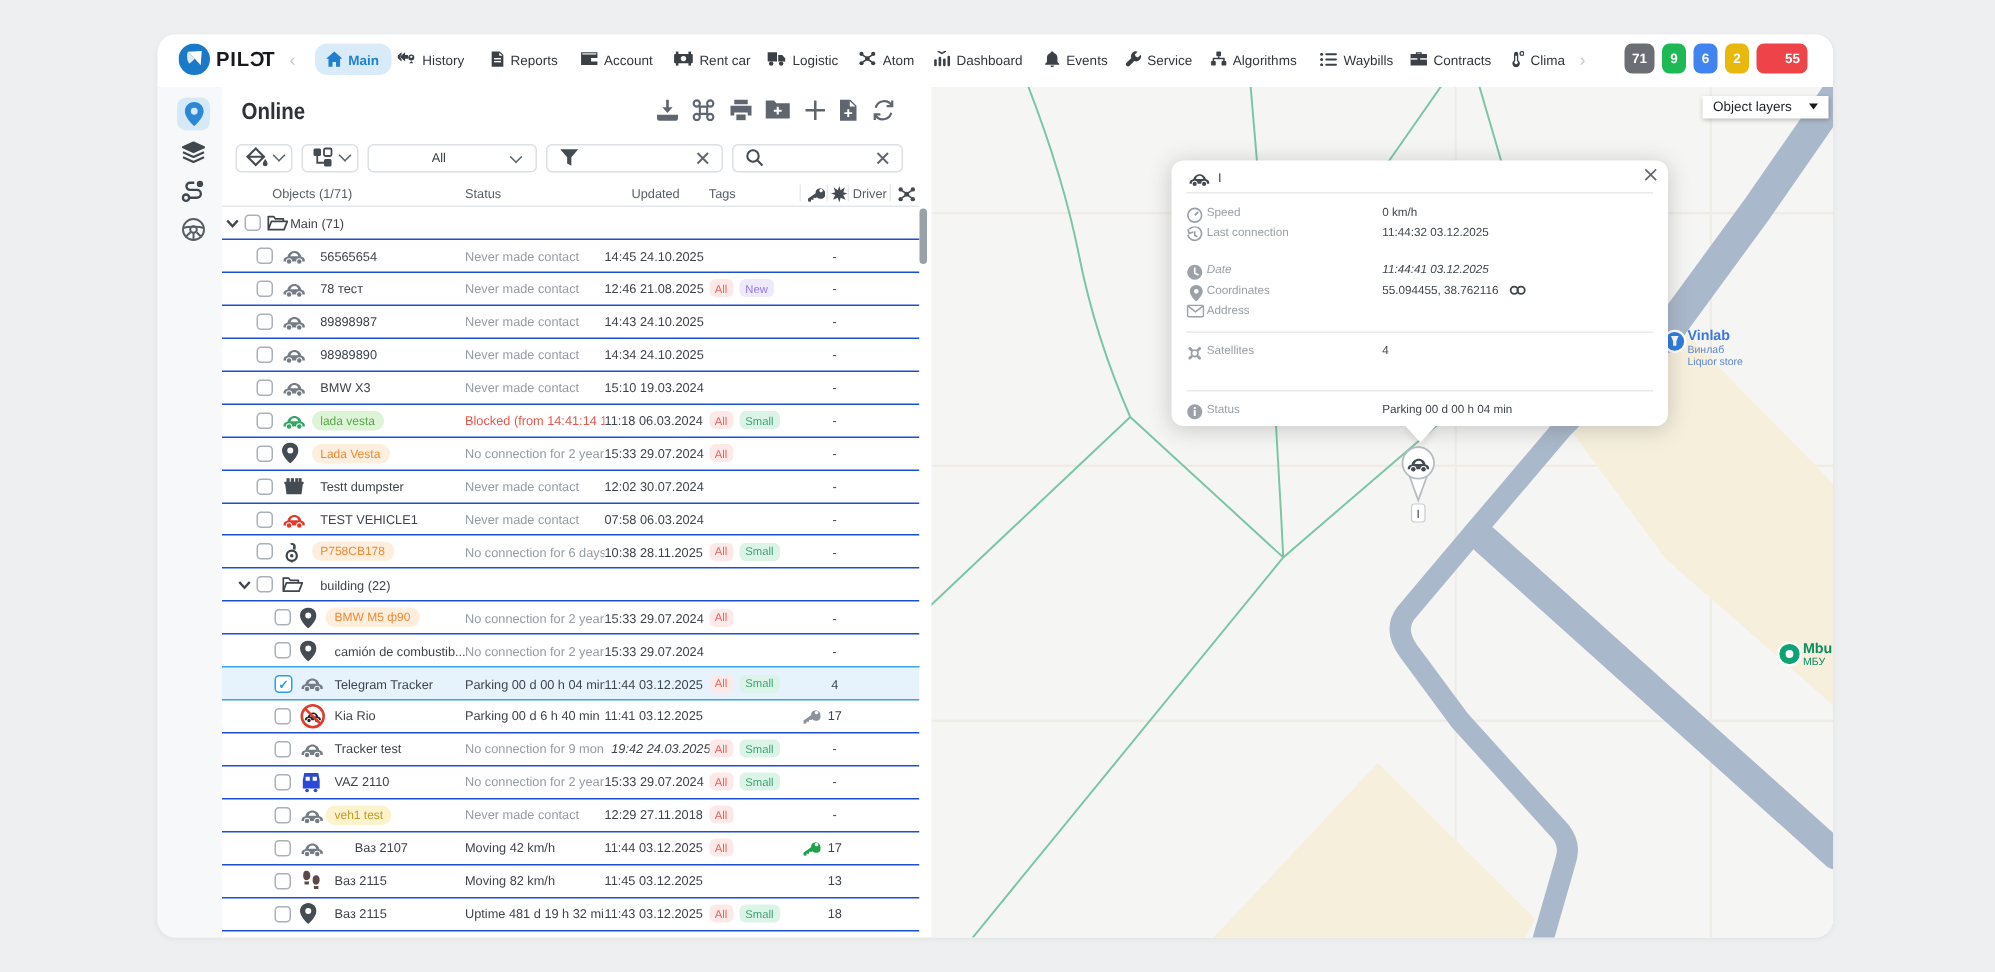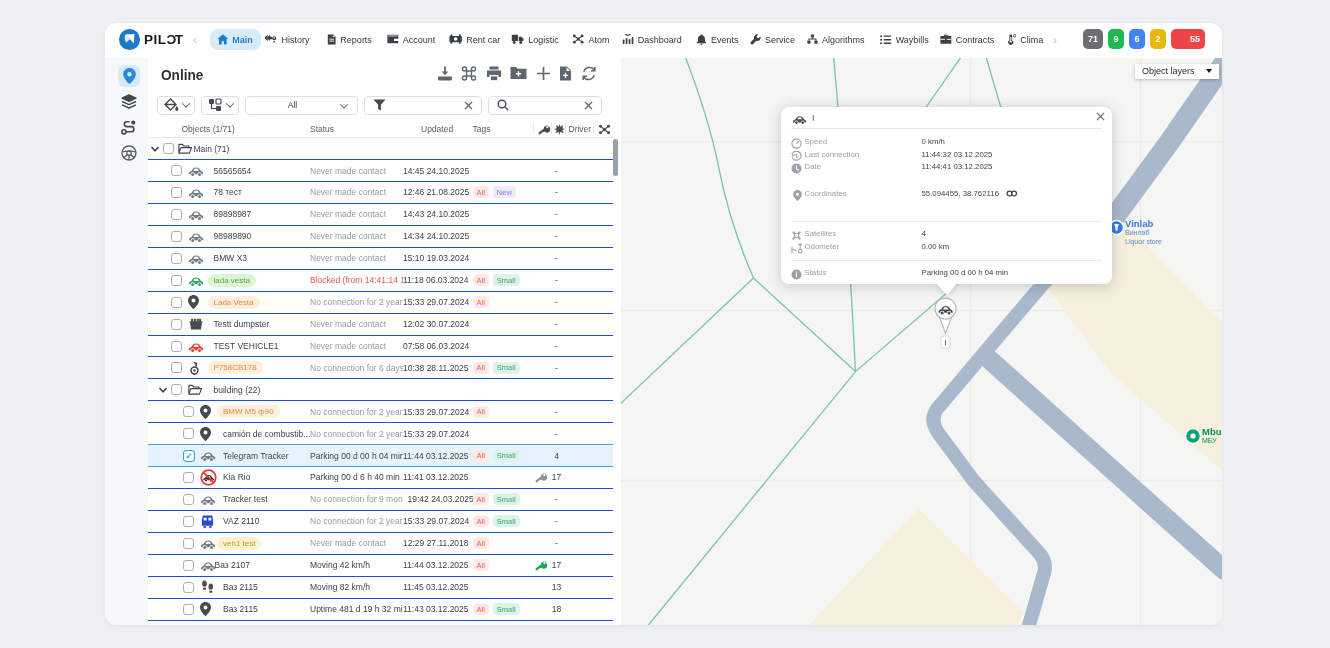--- a/index.html
+++ b/index.html
@@ -632,21 +632,21 @@
           <div class="cell" style="left:35.5px;">
             <div class="cb"></div>
           </div>
           <div class="cell" style="left:52px;">
             <svg width="16" height="13" viewBox="0 0 16 13" fill="#747c86">
               <use href="#car"></use>
             </svg>
           </div>
           <div class="cell" style="left:75.5px;">Tracker test</div>
           <div class="cell st-g" style="left:162.5px;width:93px;overflow:hidden;white-space:nowrap;">No connection for 9 mon</div>
-          <div class="cell" style="left:260px;">19:42 24.03.2025</div>
+          <div class="cell" style="left:260px;font-style:italic;">19:42 24.03.2025</div>
           <div class="cell" style="left:325px;">
             <span class="tag all">All</span>
             <span class="tag sm">Small</span>
           </div>
           <div class="cell" style="left:401px;width:16px;justify-content:center;">-</div>
         </div>
 <div class="row">
           <div class="cell" style="left:35.5px;">
             <div class="cb"></div>
           </div>
@@ -685,21 +685,21 @@
         </div>
 <div class="row">
           <div class="cell" style="left:35.5px;">
             <div class="cb"></div>
           </div>
           <div class="cell" style="left:52px;">
             <svg width="16" height="13" viewBox="0 0 16 13" fill="#747c86">
               <use href="#car"></use>
             </svg>
           </div>
-          <div class="cell" style="left:67px;text-align:right;">Ваз 2107</div>
+          <div class="cell" style="left:89px;text-align:right;">Ваз 2107</div>
           <div class="cell " style="left:162.5px;width:93px;overflow:hidden;white-space:nowrap;">Moving 42 km/h</div>
           <div class="cell" style="left:255.5px;">11:44 03.12.2025</div>
           <div class="cell" style="left:325px;">
             <span class="tag all">All</span>
           </div>
           <div class="cell" style="left:387.5px;">
             <svg width="12" height="11" viewBox="0 0 13 12" fill="#1ea34c">
               <use href="#key"></use>
             </svg>
           </div>
@@ -816,58 +816,57 @@
           <span class="pval">0 km/h</span>
         </div>
       <div class="prow" style="top:43.2px;">
         <svg class="pico" width="11" height="11" viewBox="0 0 12 12" fill="none" stroke="#9aa1a8" stroke-width="1.2">
             <path d="M2 2 A5 5 0 1 1 1 6 M1 2 L2 5 L5 4"></path>
             <path d="M6 3.5 L6 6.5 L8 7.5"></path>
           </svg>
         <span class="plab">Last connection</span>
           <span class="pval">11:44:32 03.12.2025</span>
         </div>
-      <div class="prow" style="top:55px;">
+      <div class="prow" style="top:68px;font-style:italic;">
         <svg class="pico" width="11" height="11" viewBox="0 0 12 12" fill="#9aa1a8">
             <path d="M6 0.5 A5.5 5.5 0 1 0 6 11.5 A5.5 5.5 0 0 0 6 0.5 Z M6.6 6.3 L6.6 2.5 L5.4 2.5 L5.4 7 L8.5 8.5 L9 7.4 Z" fill-rule="evenodd"></path>
           </svg>
         <span class="plab">Date</span>
           <span class="pval">11:44:41 03.12.2025</span>
         </div>
       <div class="prow" style="top:82.1px;">
         <svg class="pico" style="left:1.5px" width="9" height="11" viewBox="0 0 11 14" fill="#9aa1a8">
             <use href="#pin"></use>
           </svg>
         <span class="plab">Coordinates</span>
           <span class="pval">55.094455, 38.762116
           <svg style="margin-left:5px;vertical-align:-2px;" width="12" height="9" viewBox="0 0 14 11" fill="none" stroke="#3f464d" stroke-width="1.5">
               <circle cx="4" cy="5.5" r="3"></circle>
               <circle cx="9.5" cy="5.5" r="3"></circle>
             </svg></span>
+        </div>
+      <div class="prow" style="top:95.1px;">
+        <svg class="pico" width="12" height="9" viewBox="0 0 13 10" fill="none" stroke="#9aa1a8" stroke-width="1.1">
+            <rect x="0.6" y="0.6" width="11.8" height="8.4" rx="1"></rect>
+            <path d="M1 1.2 L6.5 5.5 L12 1.2"></path>
+          </svg>
+        <span class="plab">Address</span>
         </div>
       <div class="pdiv" style="top:113.5px;"></div>
       <div class="prow" style="top:121.5px;">
         <svg class="pico" width="11" height="11" viewBox="0 0 12 12" fill="#9aa1a8">
             <rect x="5" y="0" width="2" height="3.4" rx="0.8" transform="rotate(45 6 6)"></rect>
             <rect x="5" y="8.6" width="2" height="3.4" rx="0.8" transform="rotate(45 6 6)"></rect>
             <rect x="0" y="5" width="3.4" height="2" rx="0.8" transform="rotate(45 6 6)"></rect>
             <rect x="8.6" y="5" width="3.4" height="2" rx="0.8" transform="rotate(45 6 6)"></rect>
             <circle cx="6" cy="6" r="2.4" fill="none" stroke="#9aa1a8" stroke-width="1.2"></circle>
           </svg>
         <span class="plab">Satellites</span>
           <span class="pval">4</span>
         </div>
-      <div class="prow" style="top:134.5px;">
-        <svg class="pico" width="12" height="11" viewBox="0 0 13 12" fill="none" stroke="#9aa1a8" stroke-width="1.1">
-            <path d="M1 11 L1 4 M1 7.5 C3 5.5 4 9.5 6 7.5 M8 2.5 L10 0.8 L12 2.5 M10 1 L10 7"></path>
-            <circle cx="10" cy="9" r="2"></circle>
-          </svg>
-        <span class="plab">Odometer</span>
-          <span class="pval">0.00 km</span>
-        </div>
       <div class="pdiv" style="top:152.6px;"></div>
       <div class="prow" style="top:160.8px;">
         <svg class="pico" width="11" height="11" viewBox="0 0 12 12" fill="#9aa1a8">
             <path d="M6 0.5 A5.5 5.5 0 1 0 6 11.5 A5.5 5.5 0 0 0 6 0.5 Z M5.3 4.8 L6.7 4.8 L6.7 9 L5.3 9 Z M5.3 2.6 L6.7 2.6 L6.7 4 L5.3 4 Z" fill-rule="evenodd"></path>
           </svg>
         <span class="plab">Status</span>
           <span class="pval">Parking 00 d 00 h 04 min</span>
         </div>
     </div>
     <div class="objlayers">Object layers<div class="caret"></div></div>

